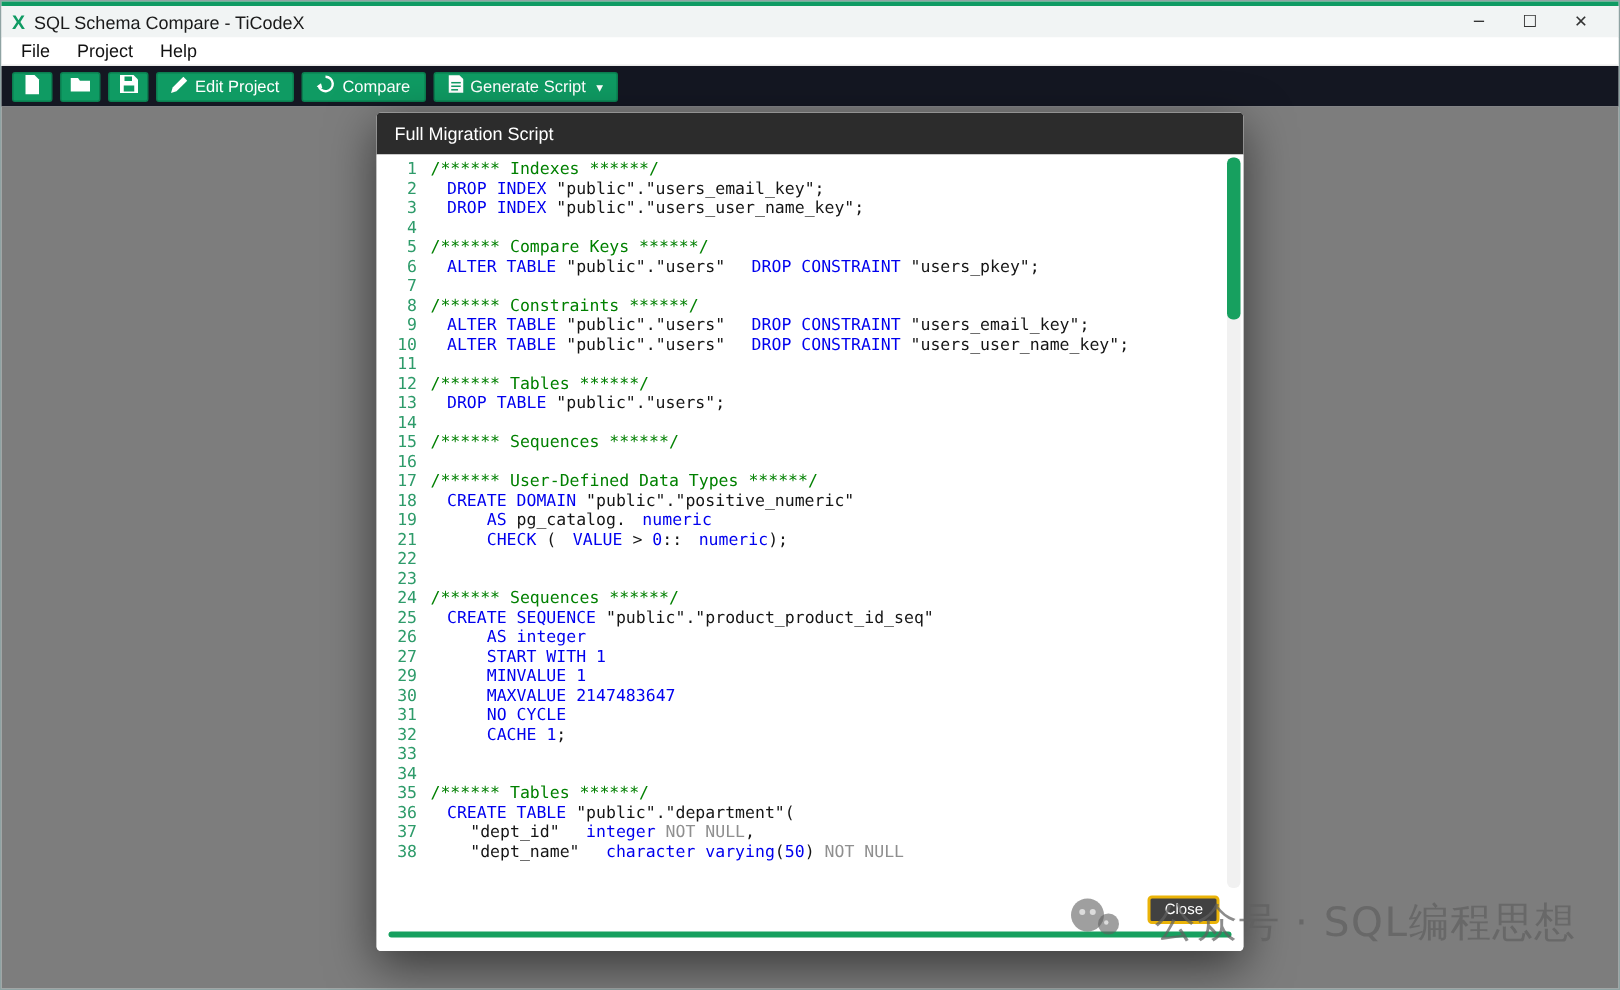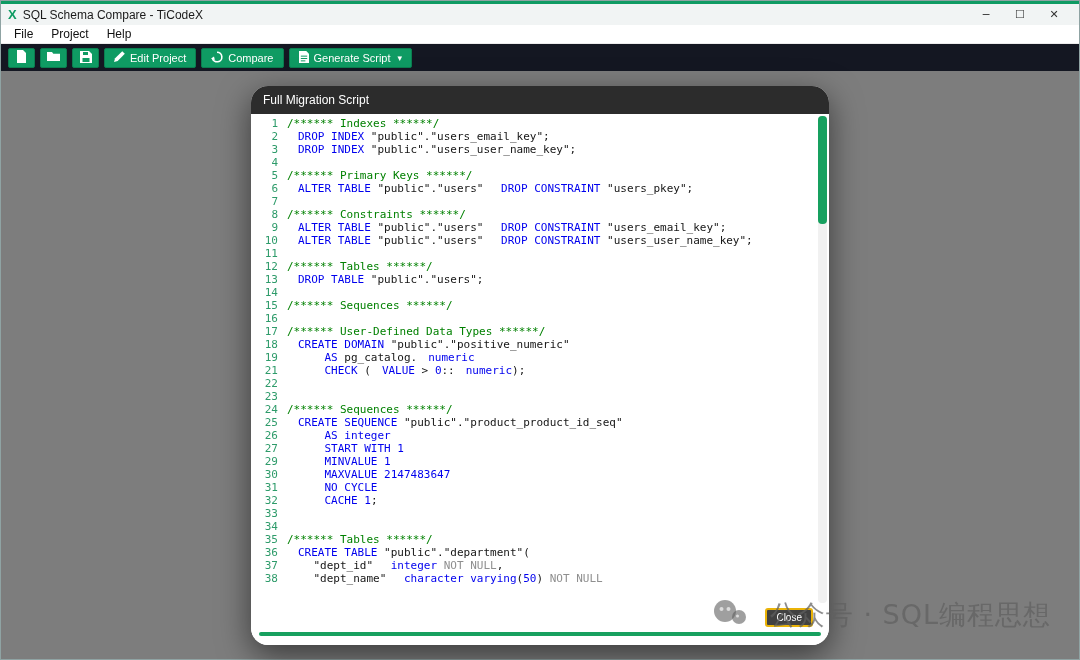--- a/index.html
+++ b/index.html
@@ -19,21 +19,21 @@
   .menubar { height: 19px; background: #ffffff; display: flex; align-items: center; padding-left: 4px; font-size: 12px; color: #111; border-bottom: 1px solid #ececec; flex: 0 0 auto; }
   .menu-item { padding: 0 9px; cursor: default; }
 
   .toolbar { height: 27px; background: #141722; display: flex; align-items: center; gap: 5px; padding: 0 7px; flex: 0 0 auto; }
   .tool-btn { background: #0f9b63; border: 1px solid #0b7e50; color: #fff; height: 20px; display: inline-flex; align-items: center; gap: 5px; font-size: 11px; padding: 0 9px; border-radius: 2px; font-family: "Liberation Sans", sans-serif; cursor: default; }
   .icon-btn { width: 27px; justify-content: center; padding: 0; }
   .caret { font-size: 9px; margin-left: 2px; }
 
   .workspace { flex: 1 1 auto; background: #7d7d7d; position: relative; }
 
-  .modal { position: absolute; left: 250px; top: 15px; width: 578px; height: 559px; background: #ffffff; border-radius: 17px; box-shadow: 0 10px 32px rgba(0,0,0,0.55); display: flex; flex-direction: column; overflow: hidden; }
+  .modal { position: absolute; left: 250px; top: 4px; width: 578px; height: 559px; background: #ffffff; border-radius: 3px; box-shadow: 0 10px 32px rgba(0,0,0,0.55); display: flex; flex-direction: column; overflow: hidden; }
   .modal-header { height: 28px; background: #2c2c2c; color: #fff; font-size: 12px; display: flex; align-items: center; padding-left: 12px; flex: 0 0 auto; }
 
   .code-area { flex: 1 1 auto; position: relative; padding-top: 3px; overflow: hidden; font-family: "DejaVu Sans Mono", monospace; font-size: 11px; line-height: 13px; background: #fff; }
   .code-line { display: flex; height: 13px; white-space: pre; }
   .ln { flex: 0 0 27px; width: 27px; text-align: right; color: #2e9b6a; margin-right: 9px; user-select: none; }
   .kw  { color: #0000ee; padding-left: 11px; }
   .cm  { color: #008000; }
   .pl  { color: #151515; }
   .num { color: #0000ee; }
   .gr  { color: #8f8f8f; }
@@ -118,21 +118,21 @@
 
     <div class="modal">
       <div class="modal-header">Full Migration Script</div>
 
       <div class="code-area" id="code-area">
         <div id="code-lines">
             <div class="code-line"><span class="ln">1</span><span class="code-text"><span class="cm">/****** Indexes ******/</span></span></div>
             <div class="code-line"><span class="ln">2</span><span class="code-text"><span class="kw">DROP INDEX</span><span class="pl"> "public"."users_email_key";</span></span></div>
             <div class="code-line"><span class="ln">3</span><span class="code-text"><span class="kw">DROP INDEX</span><span class="pl"> "public"."users_user_name_key";</span></span></div>
             <div class="code-line"><span class="ln">4</span><span class="code-text"></span></div>
-            <div class="code-line"><span class="ln">5</span><span class="code-text"><span class="cm">/****** Primary Keys ******/</span></span></div>
+            <div class="code-line"><span class="ln">5</span><span class="code-text"><span class="cm">/****** Compare Keys ******/</span></span></div>
             <div class="code-line"><span class="ln">6</span><span class="code-text"><span class="kw">ALTER TABLE</span><span class="pl"> "public"."users" </span><span class="kw">DROP CONSTRAINT</span><span class="pl"> "users_pkey";</span></span></div>
             <div class="code-line"><span class="ln">7</span><span class="code-text"></span></div>
             <div class="code-line"><span class="ln">8</span><span class="code-text"><span class="cm">/****** Constraints ******/</span></span></div>
             <div class="code-line"><span class="ln">9</span><span class="code-text"><span class="kw">ALTER TABLE</span><span class="pl"> "public"."users" </span><span class="kw">DROP CONSTRAINT</span><span class="pl"> "users_email_key";</span></span></div>
             <div class="code-line"><span class="ln">10</span><span class="code-text"><span class="kw">ALTER TABLE</span><span class="pl"> "public"."users" </span><span class="kw">DROP CONSTRAINT</span><span class="pl"> "users_user_name_key";</span></span></div>
             <div class="code-line"><span class="ln">11</span><span class="code-text"></span></div>
             <div class="code-line"><span class="ln">12</span><span class="code-text"><span class="cm">/****** Tables ******/</span></span></div>
             <div class="code-line"><span class="ln">13</span><span class="code-text"><span class="kw">DROP TABLE</span><span class="pl"> "public"."users";</span></span></div>
             <div class="code-line"><span class="ln">14</span><span class="code-text"></span></div>
             <div class="code-line"><span class="ln">15</span><span class="code-text"><span class="cm">/****** Sequences ******/</span></span></div>

